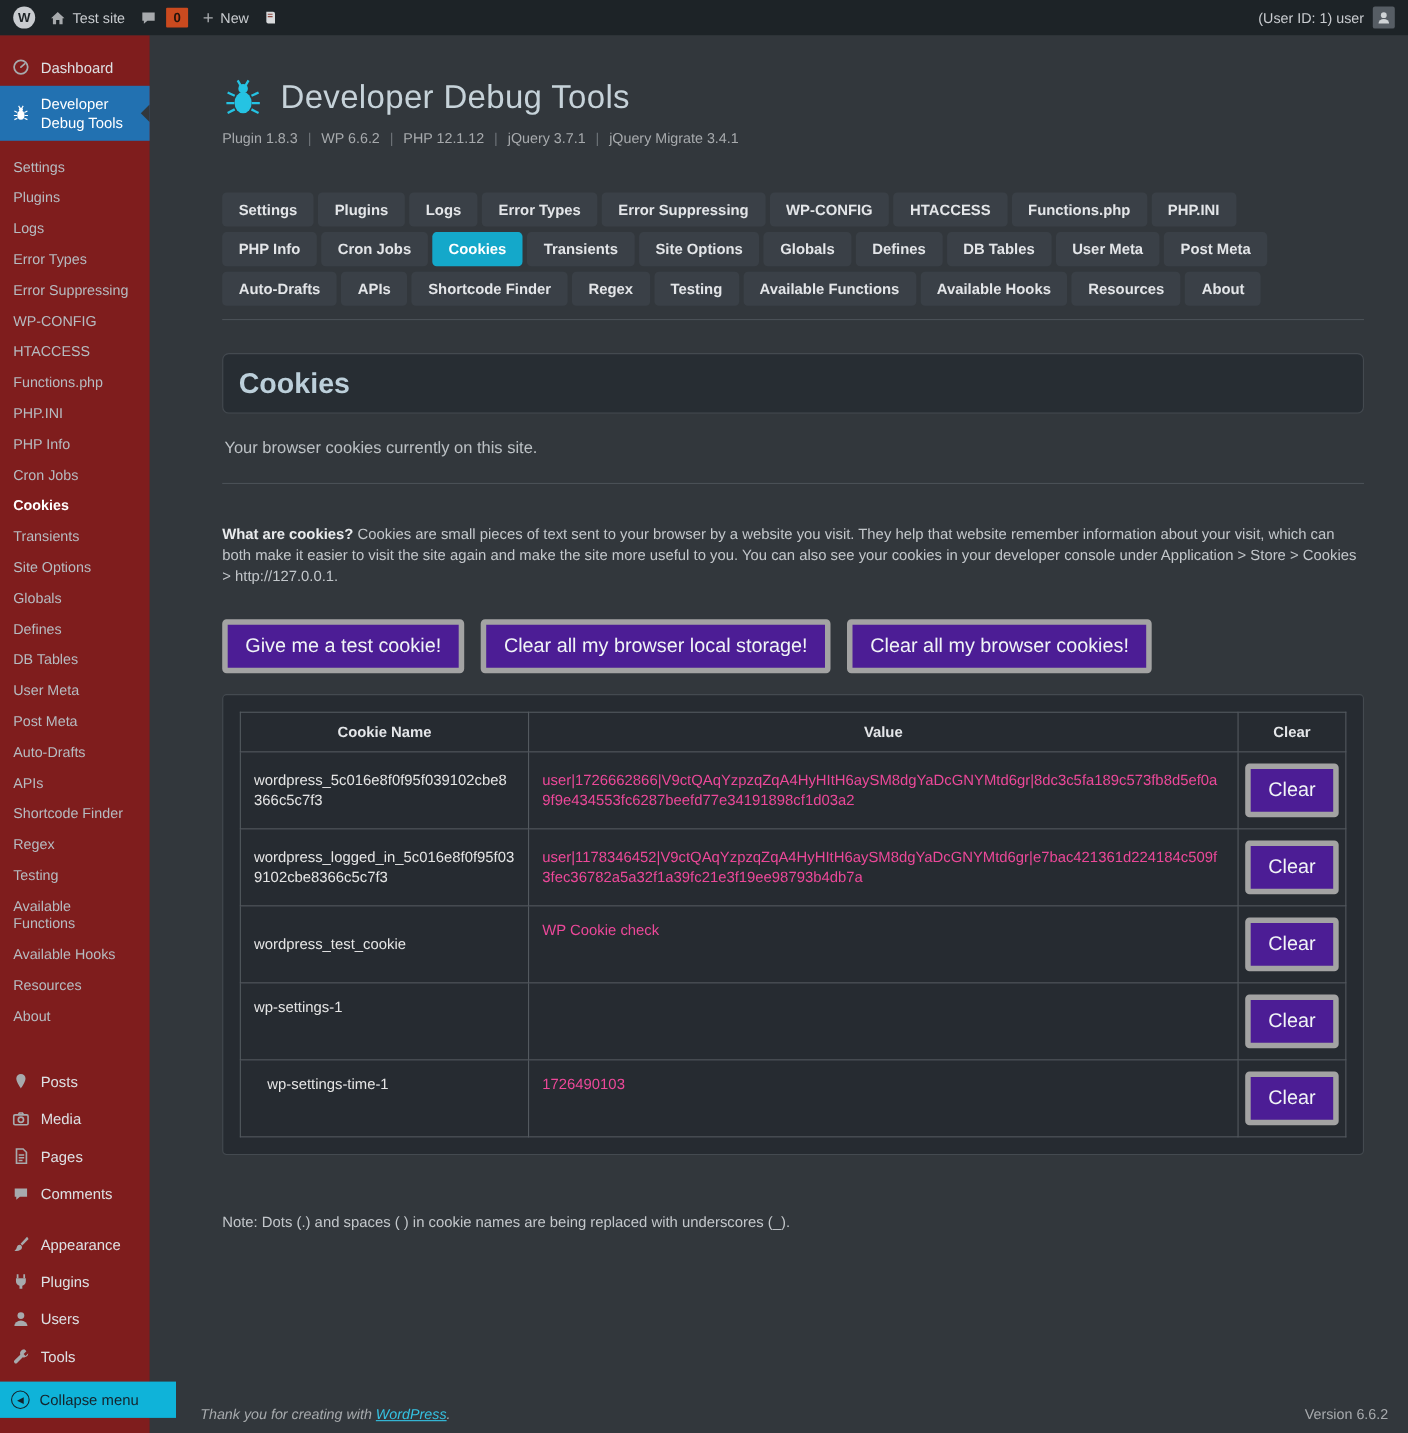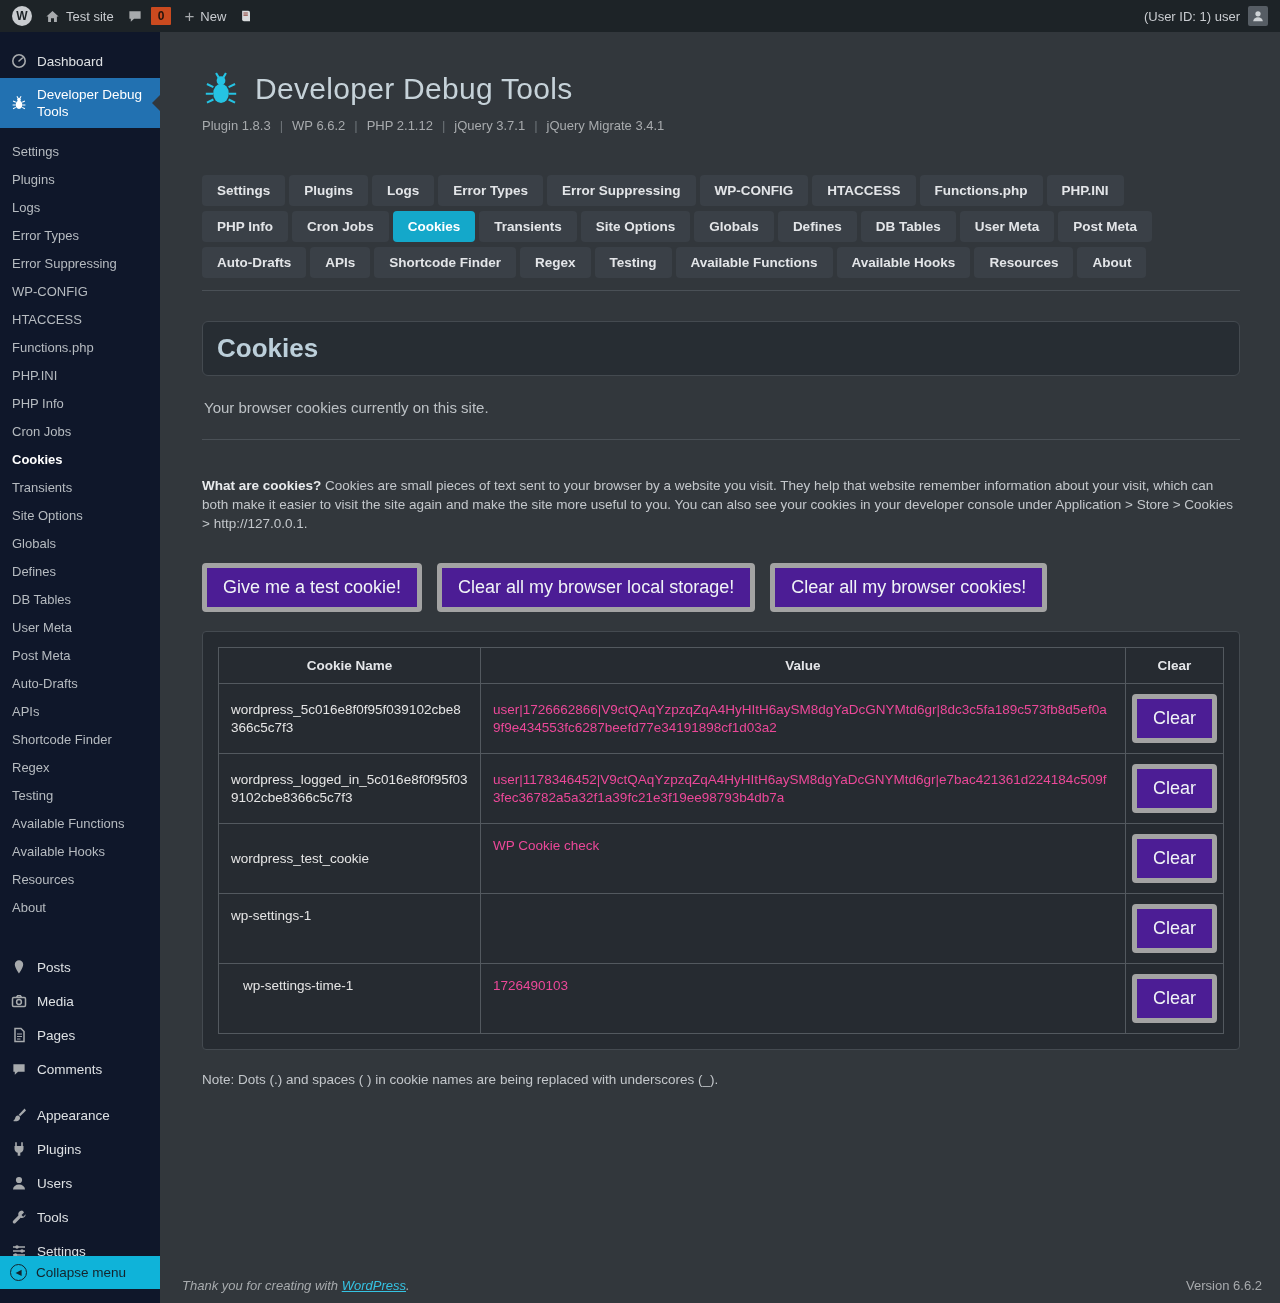--- a/index.html
+++ b/index.html
@@ -30,22 +30,22 @@
     padding:2px 7px; border-radius:1px; margin-left:2px;
   }
   .plus { font-size:17px; color:#a7aaad; line-height:1; }
   .ab-right { display:flex; align-items:center; gap:8px; }
   .avatar {
     width:20px; height:20px; background:#565d64; border-radius:2px;
     display:flex; align-items:center; justify-content:center; color:#cfd3d6;
   }
   
   .sidebar {
-    position:absolute; top:32px; left:0; width:160px; height:1271px;
-    background:#0f172a; font-size:13.5px; z-index:20;
+    position:absolute; top:32px; left:0; width:136px; height:1271px;
+    background:#7f1d1d; font-size:13.5px; z-index:20;
   }
   .menu { padding-top:12px; }
   .menu-item {
     display:flex; align-items:center; gap:9px;
     padding:8px 10px; min-height:34px; color:#dde0e3; cursor:pointer; line-height:17px;
   }
   .menu-item .mi-icon { width:18px; min-width:18px; color:#a7aaad; display:flex; justify-content:center; align-items:center; }
   .menu-item.active { background:#2271b1; color:#fff; position:relative; }
   .menu-item.active .mi-icon { color:#fff; }
   .menu-item.active::after {
@@ -105,21 +105,21 @@
     margin-top:19px; background:#262b31; border:1px solid #444a50;
     border-radius:4px; padding:15px; width:1038px;
   }
   table.cookies { width:100%; border-collapse:collapse; }
   .cookies th, .cookies td { border:1px solid #53595f; font-size:13.5px; }
   .cookies th { text-align:center; color:#e4e6e9; font-weight:bold; padding:10px;margin-left:20px; }
   .cookies td { padding:10px 12px; vertical-align:middle; }
   td.c-name { color:#e5e5e5; width:262px; word-break:break-all; line-height:18px; }
   td.c-value { color:#ec4899; word-break:break-all; line-height:18px; }
   td.c-clear { width:78px; text-align:center; padding:10px 6px; }
-  .note { margin-top:22px; font-size:13.5px; color:#c3c7cb; }
+  .note { margin-top:53px; font-size:13.5px; color:#c3c7cb; }
   
   .footer {
     position:absolute; bottom:10px; left:22px; right:18px;
     display:flex; justify-content:space-between; align-items:center;
     color:#a7aaad; font-size:13px;
   }
   .footer .thanks { font-style:italic; }
   .footer a.wplink { color:#35c3e3; text-decoration:underline; cursor:pointer; font-style:italic; }
   svg { display:block; }
 </style>
@@ -323,21 +323,21 @@
             <path d="M14 9 L17.4 7.4 M14.2 12.5 L18 12.5 M14 15.5 L17.4 17.2"></path>
           </g>
           <circle cx="10" cy="5.6" r="2.3" fill="currentColor"></circle>
           <ellipse cx="10" cy="12.3" rx="4.1" ry="5.1" fill="currentColor"></ellipse>
         </svg>
     </span>
     <h1 class="page-title">Developer Debug Tools</h1>
   </div>
 
   <div class="meta">
-    <span>Plugin 1.8.3</span><span class="sep">|</span><span>WP 6.6.2</span><span class="sep">|</span><span>PHP 2.1.12</span><span class="sep">|</span><span>jQuery 3.7.1</span><span class="sep">|</span><span>jQuery Migrate 3.4.1</span>
+    <span>Plugin 1.8.3</span><span class="sep">|</span><span>WP 6.6.2</span><span class="sep">|</span><span>PHP 12.1.12</span><span class="sep">|</span><span>jQuery 3.7.1</span><span class="sep">|</span><span>jQuery Migrate 3.4.1</span>
   </div>
 
   <div class="tabs">
     <div class="tabs-row">
       <span class="tab">Settings</span>
       <span class="tab">Plugins</span>
       <span class="tab">Logs</span>
       <span class="tab">Error Types</span>
       <span class="tab">Error Suppressing</span>
       <span class="tab">WP-CONFIG</span>

